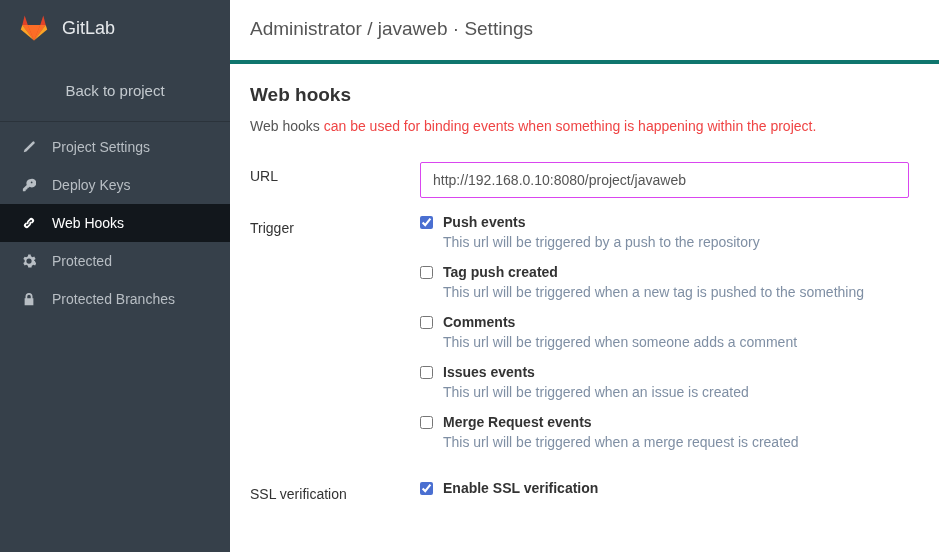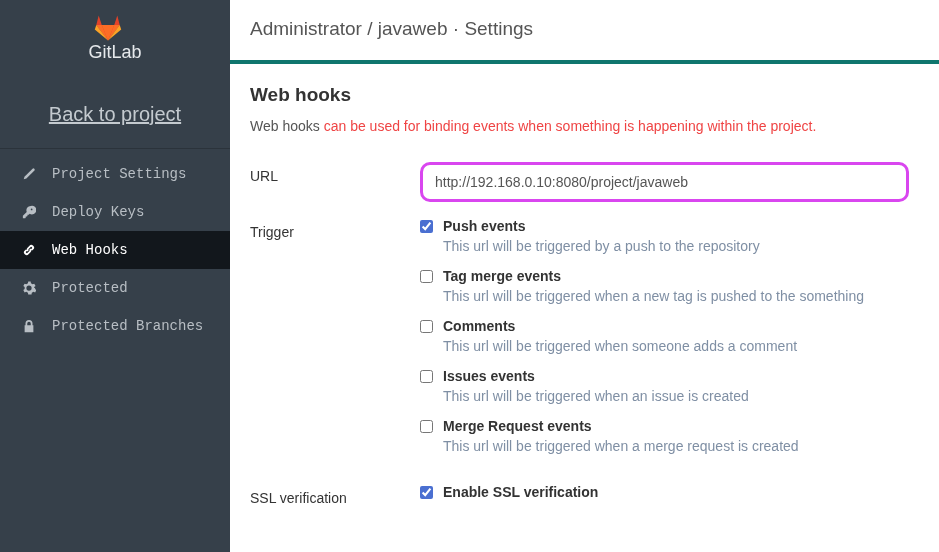--- a/index.html
+++ b/index.html
@@ -1,37 +1,37 @@
 <!DOCTYPE html>
 <html><head>
   <meta charset="utf-8">
   <style>
     * { margin: 0; padding: 0; box-sizing: border-box; }
     body { font-family: "Helvetica Neue", Helvetica, Arial, sans-serif; font-size: 14px; color: #333; background: #fff; width: 939px; height: 552px; overflow: hidden; }
     .app { display: flex; width: 100%; height: 100%; }
     .sidebar { width: 230px; background: #36404a; color: #b8bec4; flex-shrink: 0; display: flex; flex-direction: column; }
-    .logo-row { display: flex; align-items: center; padding: 14px 20px 18px; flex-direction: column; }
+    .logo-row { display: flex; align-items: center; padding: 14px 20px 18px; }
     .logo-icon { width: 28px; height: 28px; margin-right: 14px; }
     .brand { color: #e6e9ec; font-size: 18px; font-weight: 400; }
-    .back-link { text-align: center; padding: 22px 0; color: #c4cacf; border-bottom: 1px solid #2b333b; font-size: 20px; cursor: pointer; text-decoration: underline; }
+    .back-link { text-align: center; padding: 22px 0; color: #c4cacf; border-bottom: 1px solid #2b333b; font-size: 15px; cursor: pointer; }
     .nav { list-style: none; margin-top: 6px; }
-    .nav li { display: flex; align-items: center; padding: 11px 20px; cursor: pointer; color: #b8bec4; font-size: 14px; font-family: Liberation Mono, monospace; }
+    .nav li { display: flex; align-items: center; padding: 11px 20px; cursor: pointer; color: #b8bec4; font-size: 14px; }
     .nav li.active { background: #12171c; color: #fff; }
     .nav li .nav-icon { width: 18px; display: inline-flex; justify-content: center; margin-right: 14px; }
     .main { flex: 1; overflow-y: auto; }
     .breadcrumb { padding: 18px 30px 20px 20px; font-size: 19px; color: #555; border-bottom: 4px solid #0f766e; }
     .breadcrumb a { color: #555; text-decoration: none; }
     .content { padding: 20px 30px 20px 20px; }
     .section-title { font-size: 19px; font-weight: 600; color: #333; margin-bottom: 12px; }
     .section-desc { font-size: 14px; color: #555; margin-bottom: 28px; }
     .section-desc .muted { color: #ef4444; }
     .form-row { display: flex; align-items: flex-start; margin-bottom: 16px; }
     .form-label { width: 170px; text-align: left; padding-right: 24px; padding-top: 6px; color: #333; font-size: 14px; }
     .form-field { flex: 1; }
-    .text-input { width: 100%; max-width: 520px; padding: 9px 12px; border: 3px solid #d946ef; border-radius: 10px; font-size: 14px; color: #555; }
+    .text-input { width: 100%; max-width: 520px; padding: 9px 12px; border: 1px solid #d946ef; border-radius: 2px; font-size: 14px; color: #555; }
     .trigger-list { list-style: none; }
     .trigger-item { margin-bottom: 14px; }
     .trigger-head { display: flex; align-items: center; gap: 10px; }
     .cbox { width: 13px; height: 13px; accent-color: #4a6fd1; flex-shrink: 0; cursor: pointer; }
     .trigger-title { font-weight: 600; color: #333; font-size: 14px; }
     .trigger-desc { color: #7f8fa4; font-size: 14px; margin-top: 4px; margin-left: 23px; }
   </style>
 </head>
 <body>
 
@@ -126,21 +126,21 @@
             <li class="trigger-item">
               <div class="trigger-head">
                 <input type="checkbox" class="cbox" checked="" style="">
                 <span class="trigger-title">Push events</span>
               </div>
               <div class="trigger-desc">This url will be triggered by a push to the repository</div>
             </li>
             <li class="trigger-item">
               <div class="trigger-head">
                 <input type="checkbox" class="cbox" style="">
-                <span class="trigger-title">Tag merge events</span>
+                <span class="trigger-title">Tag push created</span>
               </div>
               <div class="trigger-desc">This url will be triggered when a new tag is pushed to the something</div>
             </li>
             <li class="trigger-item">
               <div class="trigger-head">
                 <input type="checkbox" class="cbox" style="">
                 <span class="trigger-title">Comments</span>
               </div>
               <div class="trigger-desc">This url will be triggered when someone adds a comment</div>
             </li>

